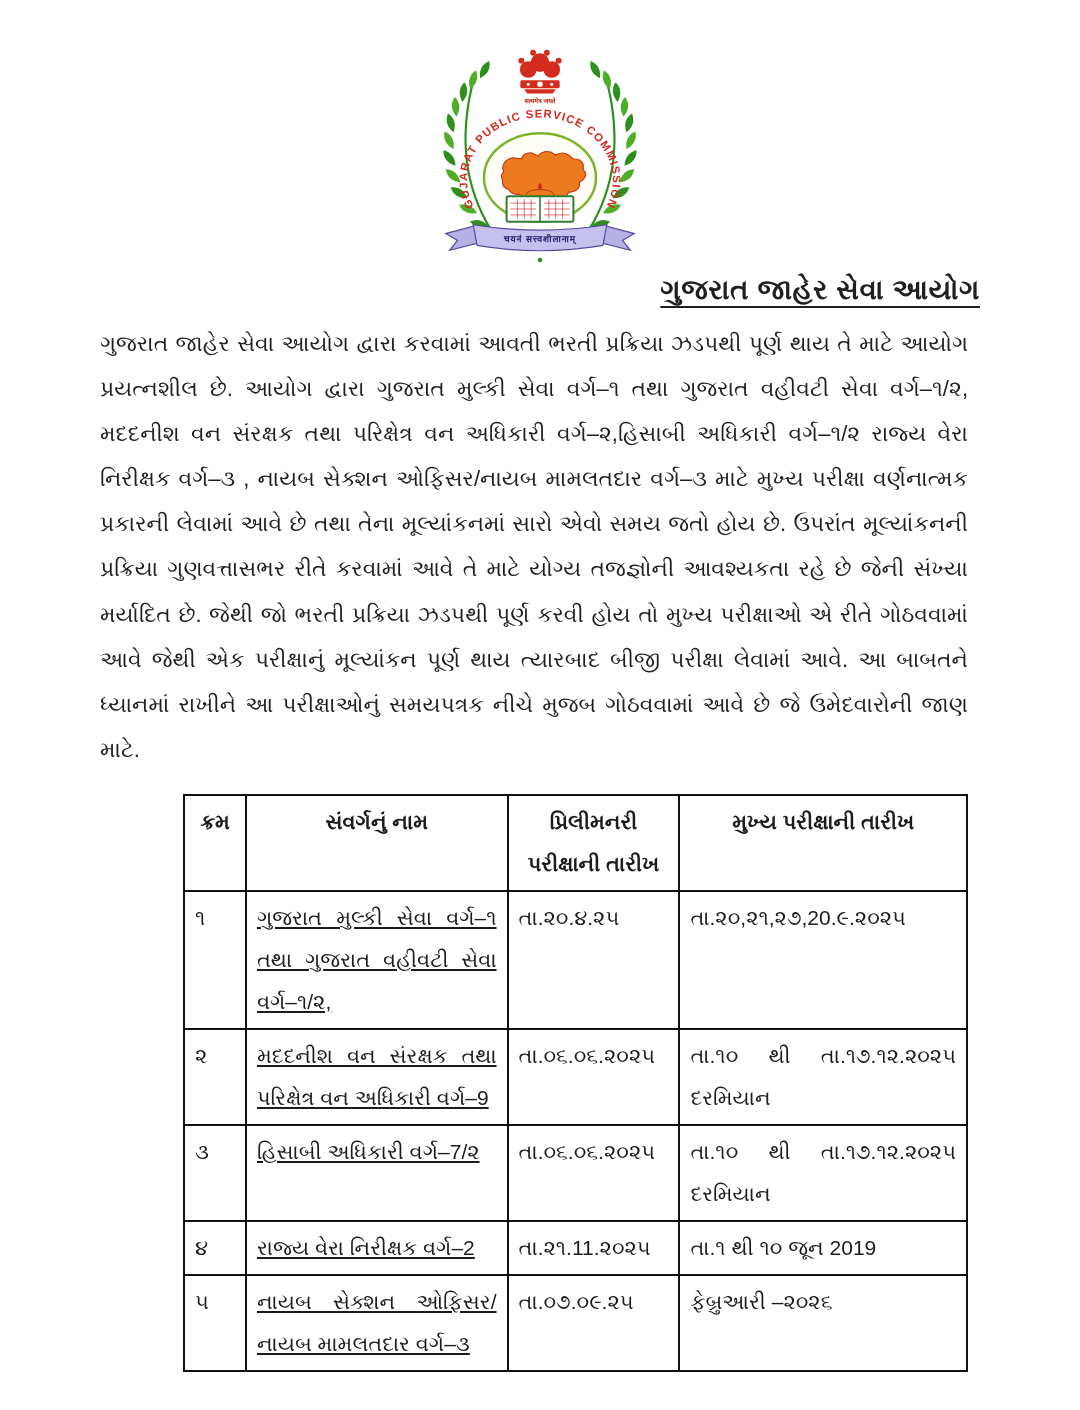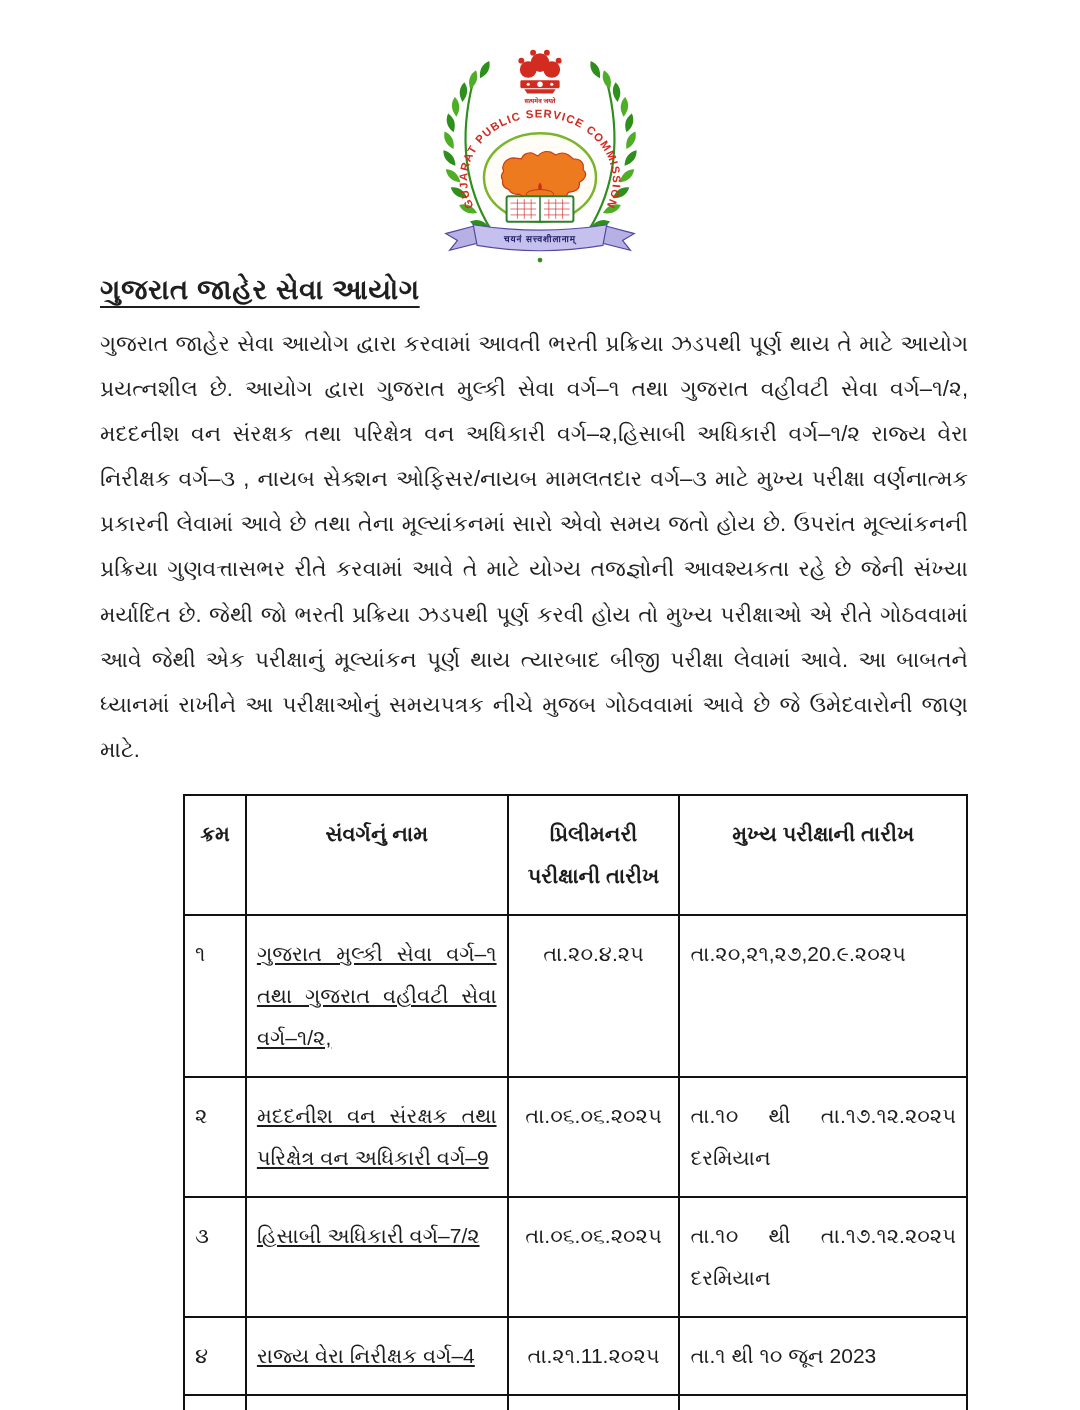--- a/index.html
+++ b/index.html
@@ -13,21 +13,21 @@
   }
   .page { padding: 40px 100px 40px 100px; }
 
   .logo-wrap { text-align: center; margin: 0; }
   .logo-wrap svg { display: inline-block; }
 
   h1.org-title {
     margin: 4px 0 0 0;
     font-size: 28px;
     font-weight: 700;
-    text-align: left;
+    text-align: right;
     text-decoration: underline;
     text-decoration-thickness: 2px;
     text-underline-offset: 7px;
     letter-spacing: 0.5px;
   }
 
   h2.notice-heading {
     margin: 22px auto 0 auto;
     max-width: 880px;
     font-size: 23px;
@@ -45,28 +45,28 @@
 
   table.sched {
     margin: 22px 0 0 83px;
     width: 785px;
     border-collapse: collapse;
     font-size: 21px;
     color: #1c1c1c;
   }
   table.sched th, table.sched td {
     border: 2px solid #111;
-    padding: 17px 10px;
+    padding: 5px 10px;
     vertical-align: top;
     line-height: 2.0;
   }
   table.sched th { text-align: center; font-weight: 700; }
   td.c-serial { text-align: left; padding-left: 14px; }
   td.c-name   { text-align: justify; text-decoration: underline; }
-  td.c-prelim { text-align: center; }
+  td.c-prelim { text-align: left; }
   td.c-mains  { text-align: justify; }
 </style>
 </head>
 <body>
 
 <div class="page">
 
   <div class="logo-wrap">
     <svg width="236" height="226" viewBox="0 0 240 230">
       <defs>
@@ -192,23 +192,23 @@
         <td class="c-mains">તા.૧૦ થી તા.૧૭.૧૨.૨૦૨૫ દરમિયાન</td>
       </tr>
       <tr>
         <td class="c-serial">૩</td>
         <td class="c-name">હિસાબી અધિકારી વર્ગ–7/૨</td>
         <td class="c-prelim">તા.૦૬.૦૬.૨૦૨૫</td>
         <td class="c-mains">તા.૧૦ થી તા.૧૭.૧૨.૨૦૨૫ દરમિયાન</td>
       </tr>
       <tr>
         <td class="c-serial">૪</td>
-        <td class="c-name">રાજ્ય વેરા નિરીક્ષક વર્ગ–4</td>
+        <td class="c-name">રાજ્ય વેરા નિરીક્ષક વર્ગ–2</td>
         <td class="c-prelim">તા.૨૧.11.૨૦૨૫</td>
-        <td class="c-mains">તા.૧ થી ૧૦ જૂન 2023</td>
+        <td class="c-mains">તા.૧ થી ૧૦ જૂન 2019</td>
       </tr>
       <tr>
         <td class="c-serial">૫</td>
         <td class="c-name">નાયબ સેક્શન ઓફિસર/નાયબ મામલતદાર વર્ગ–૩</td>
         <td class="c-prelim">તા.૦૭.૦૯.૨૫</td>
         <td class="c-mains">ફેબ્રુઆરી –૨૦૨૬</td>
       </tr>
     </tbody>
   </table>
 

